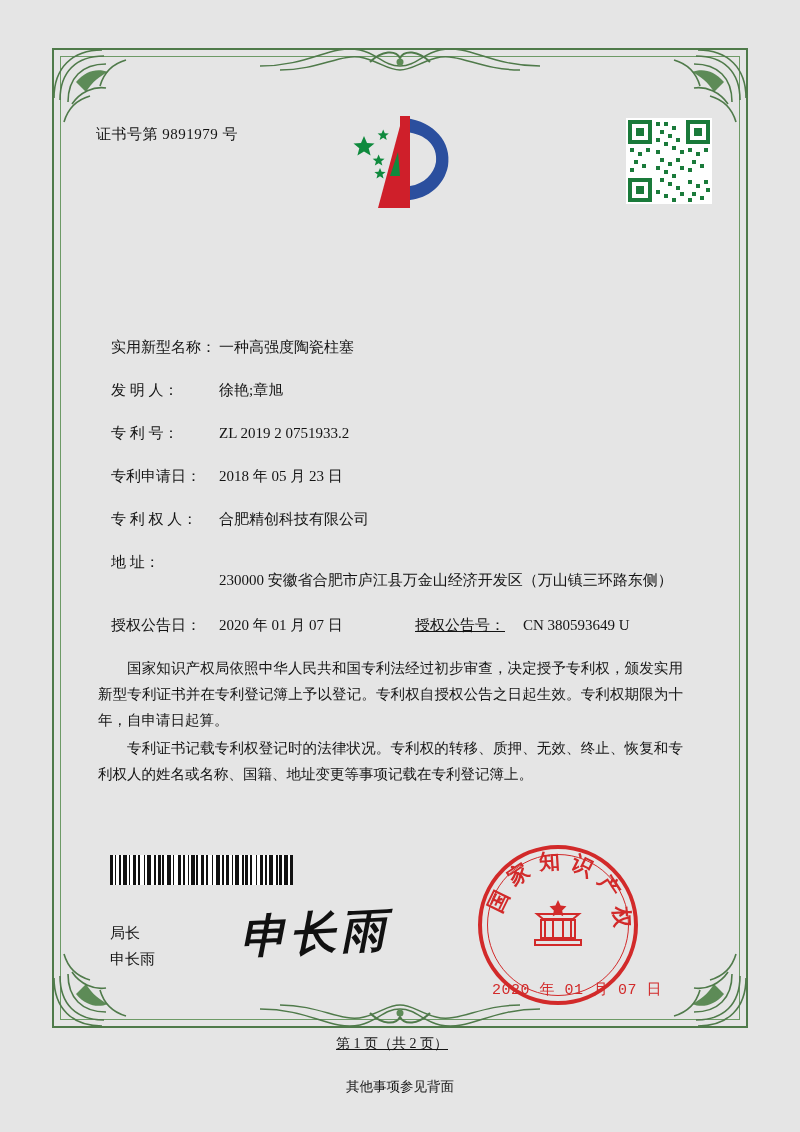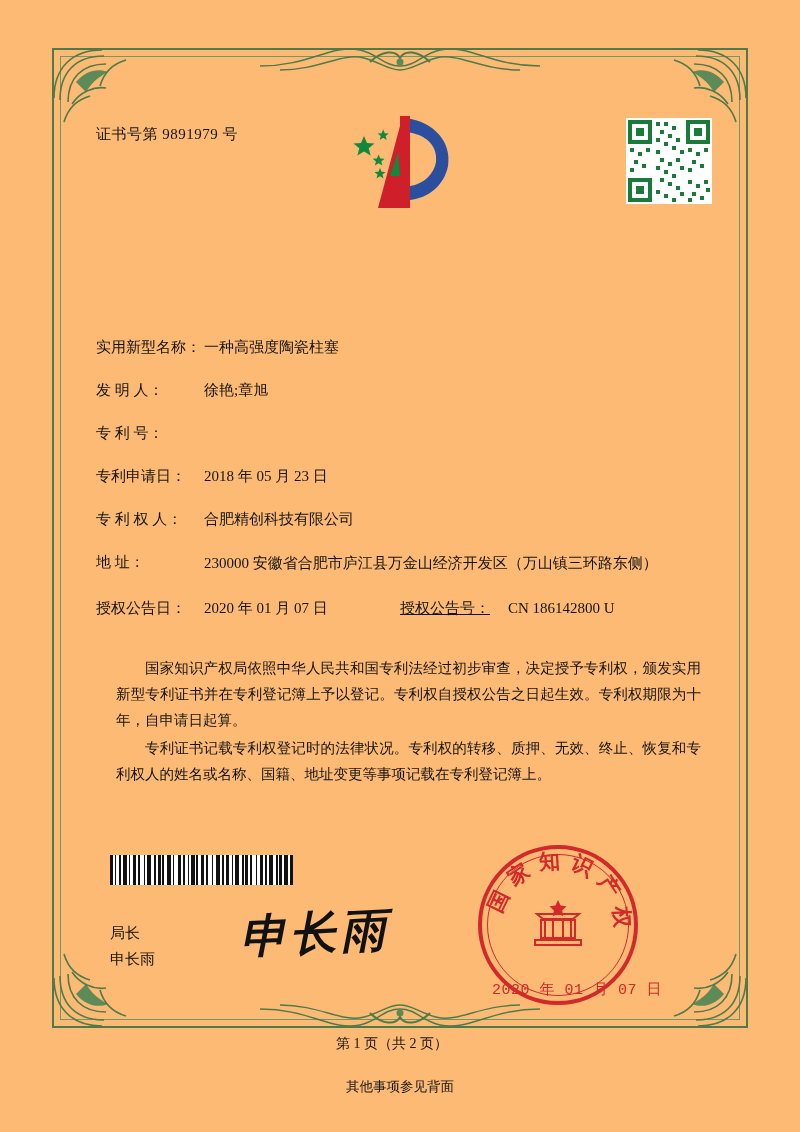--- a/index.html
+++ b/index.html
@@ -9,21 +9,21 @@
   }
   body {
     font-family: "Liberation Serif", "DejaVu Serif", serif;
     color: #1b1b1b;
   }
   .page {
     position: relative;
     width: 800px;
     height: 1132px;
     margin: 0 auto;
-    background: #fdba74;
+    background: #e5e5e5;
     overflow: hidden;
   }
 
   
   .border-outer {
     position: absolute;
     left: 52px;
     top: 48px;
     width: 696px;
     height: 980px;
@@ -92,21 +92,21 @@
     font-family: "DejaVu Serif", "Liberation Serif", serif;
     font-weight: bold;
     font-size: 40px;
     letter-spacing: 6px;
     color: #121212;
   }
 
   
   .fields {
     position: absolute;
-    left: 96px;
+    left: 111px;
     top: 336px;
     width: 590px;
   }
   .row {
     display: flex;
     align-items: flex-start;
     margin-bottom: 21px;
     font-size: 15px;
     line-height: 22px;
   }
@@ -115,33 +115,34 @@
     flex: 0 0 108px;
     white-space: pre;
     color: #141414;
   }
   .row .val {
     flex: 1;
     color: #141414;
   }
   .row.addr .val {
     line-height: 25px;
+    margin-top: 17px;
   }
   .row.two .val {
     display: flex;
     width: 100%;
   }
   .row.two .val .seg1 { width: 196px; flex: 0 0 196px; }
   .row.two .val .lbl2 { width: 108px; flex: 0 0 108px; white-space: pre; text-decoration: underline; }
   .row.two .val .seg2 { flex: 1; }
 
   
   .paras {
     position: absolute;
-    left: 116px;
+    left: 98px;
     top: 655px;
     width: 585px;
     font-size: 14.5px;
     line-height: 26px;
     text-align: justify;
     color: #141414;
   }
   .paras p {
     margin: 0 0 2px 0;
     text-indent: 2em;
@@ -225,20 +226,21 @@
 
   
   .page-num {
     position: absolute;
     left: 0;
     right: 16px;
     top: 1035px;
     text-align: center;
     font-size: 14px;
     color: #141414;
+    text-decoration: underline;
   }
   .footnote {
     position: absolute;
     left: 0;
     right: 0;
     top: 1078px;
     text-align: center;
     font-size: 13.5px;
     color: #141414;
   }
@@ -398,39 +400,40 @@
     <div class="row">
       <div class="lbl">实用新型名称：</div>
       <div class="val">一种高强度陶瓷柱塞</div>
     </div>
     <div class="row">
       <div class="lbl">发 明 人：</div>
       <div class="val">徐艳;章旭</div>
     </div>
     <div class="row">
       <div class="lbl">专 利 号：</div>
+      <div class="val">ZL 2019 2 0751933.2</div>
     </div>
     <div class="row">
       <div class="lbl">专利申请日：</div>
       <div class="val">2018 年 05 月 23 日</div>
     </div>
     <div class="row">
       <div class="lbl">专 利 权 人：</div>
       <div class="val">合肥精创科技有限公司</div>
     </div>
     <div class="row addr">
       <div class="lbl">地 址：</div>
       <div class="val">230000 安徽省合肥市庐江县万金山经济开发区（万山镇三环路东侧）</div>
     </div>
     <div class="row two">
       <div class="lbl">授权公告日：</div>
       <div class="val">
         <div class="seg1">2020 年 01 月 07 日</div>
         <div class="lbl2">授权公告号：</div>
-        <div class="seg2">CN 186142800 U</div>
+        <div class="seg2">CN 380593649 U</div>
       </div>
     </div>
   </div>
 
   <div class="paras">
     <p>国家知识产权局依照中华人民共和国专利法经过初步审查，决定授予专利权，颁发实用新型专利证书并在专利登记簿上予以登记。专利权自授权公告之日起生效。专利权期限为十年，自申请日起算。</p>
     <p>专利证书记载专利权登记时的法律状况。专利权的转移、质押、无效、终止、恢复和专利权人的姓名或名称、国籍、地址变更等事项记载在专利登记簿上。</p>
   </div>
 
   <div class="barcode">

